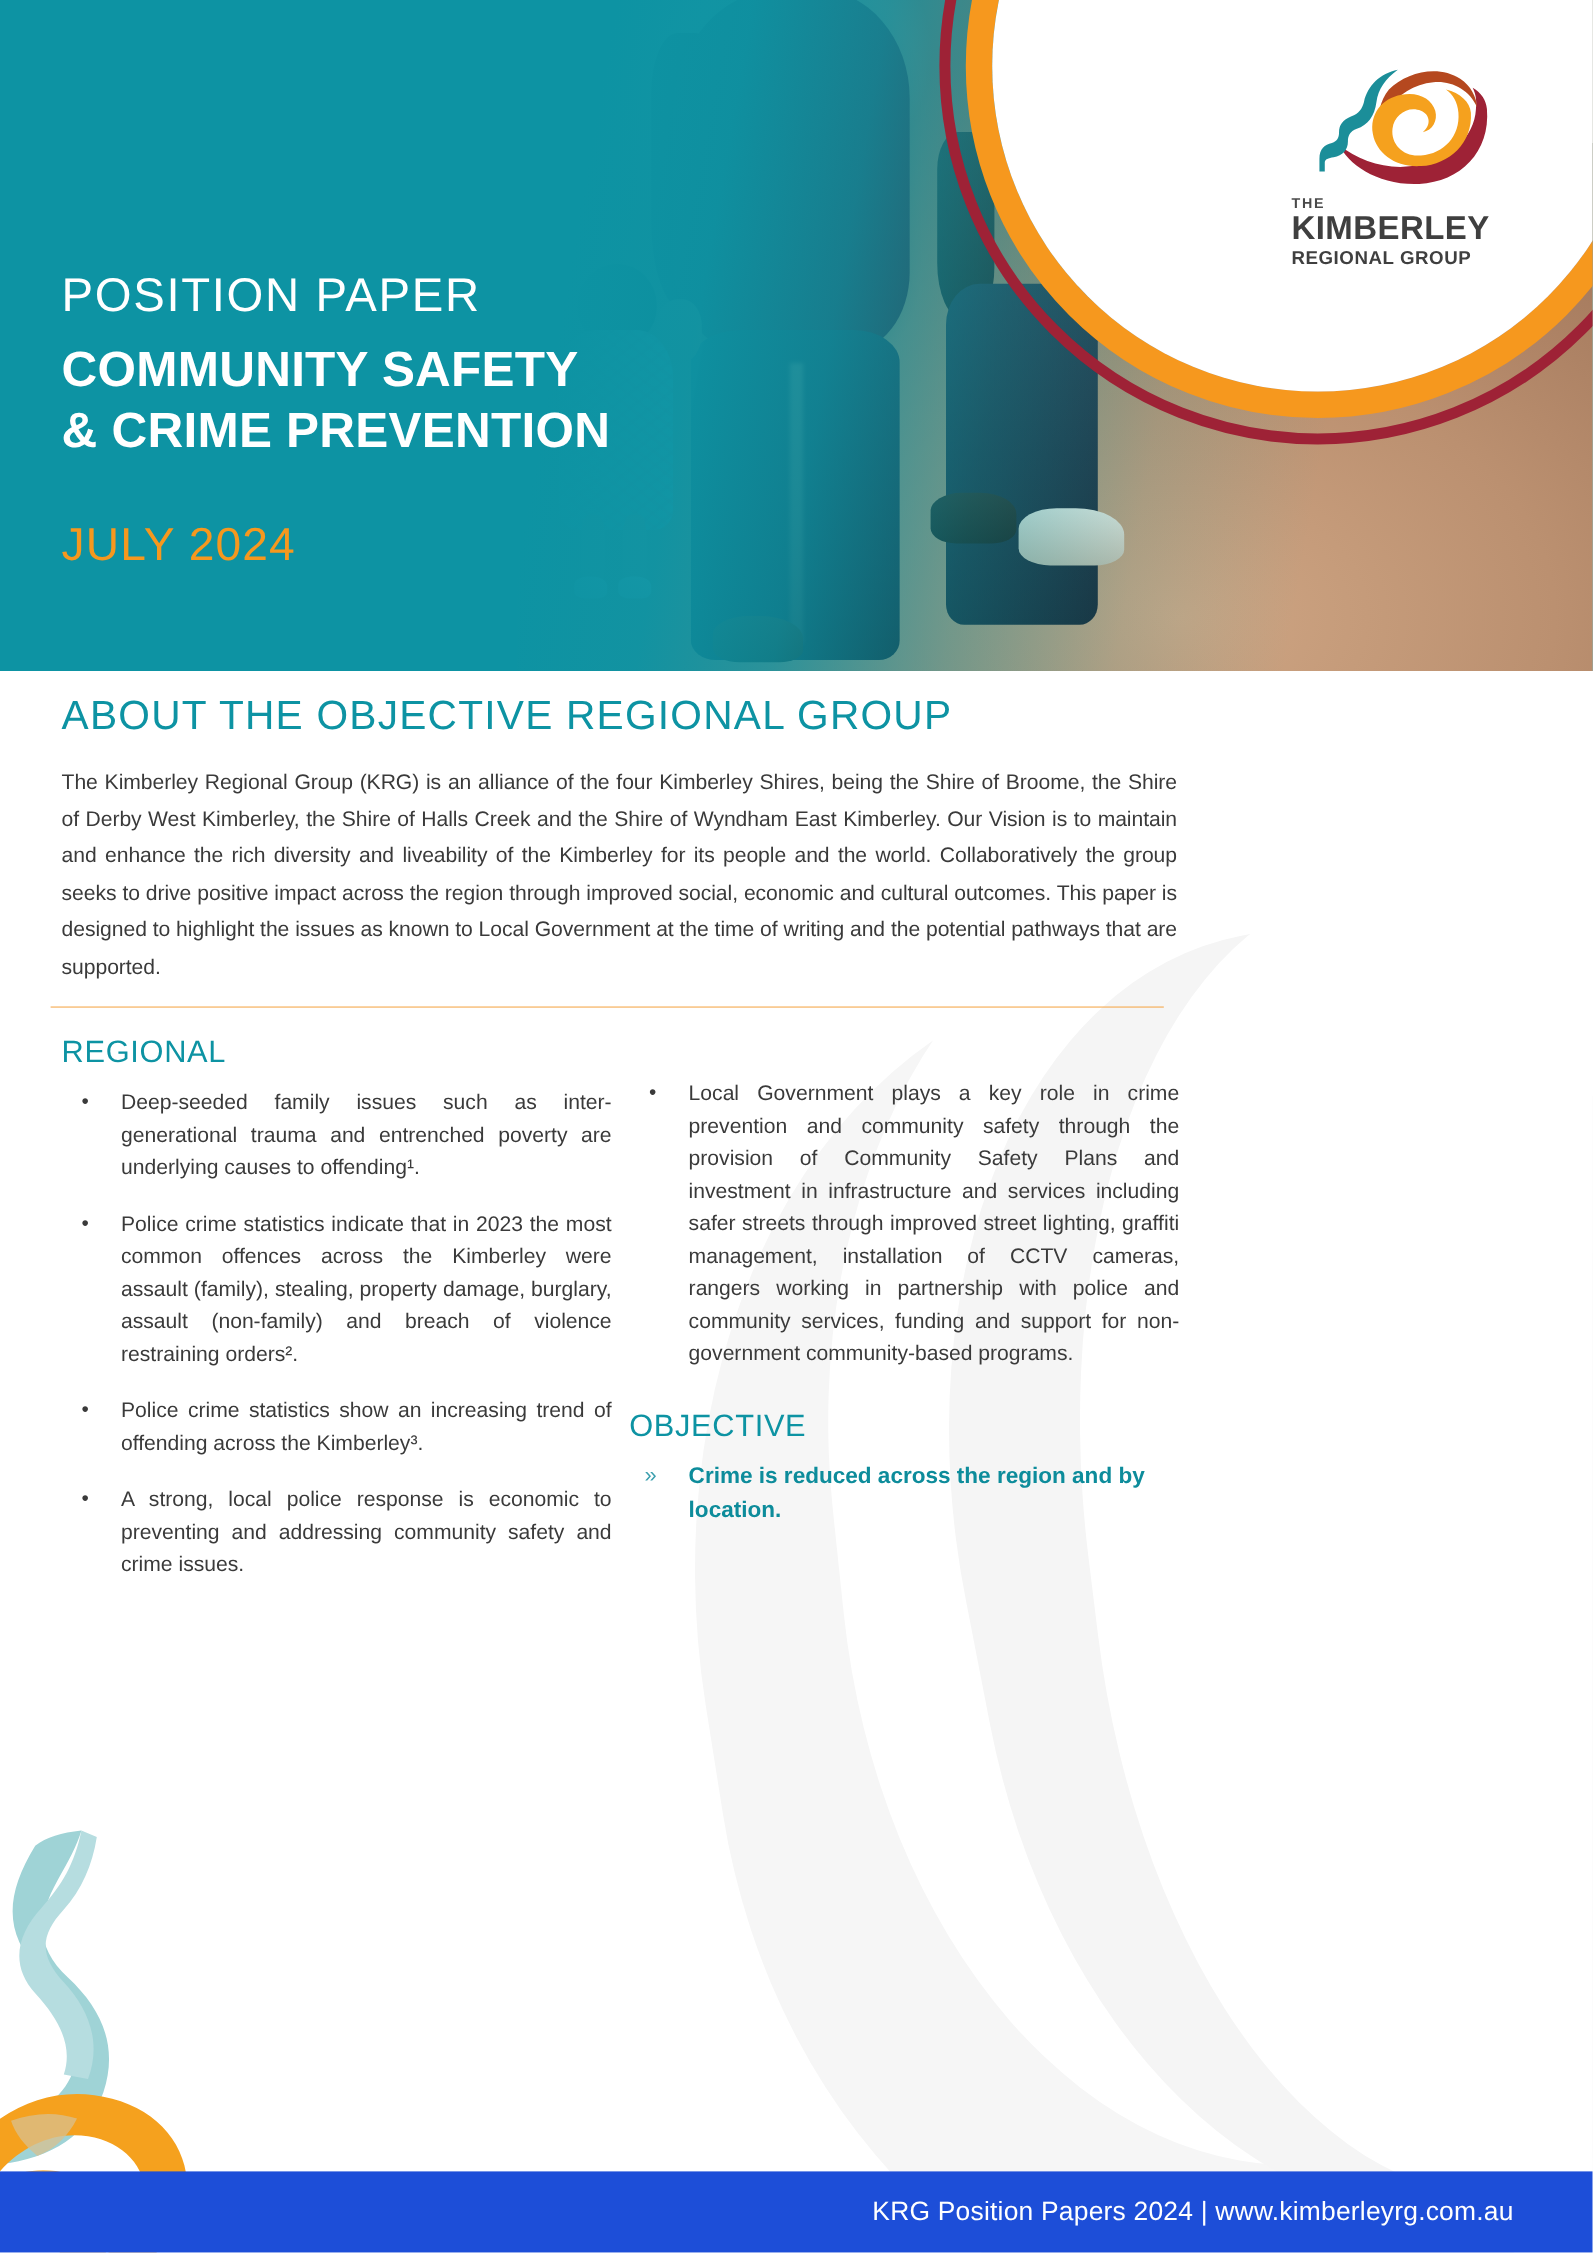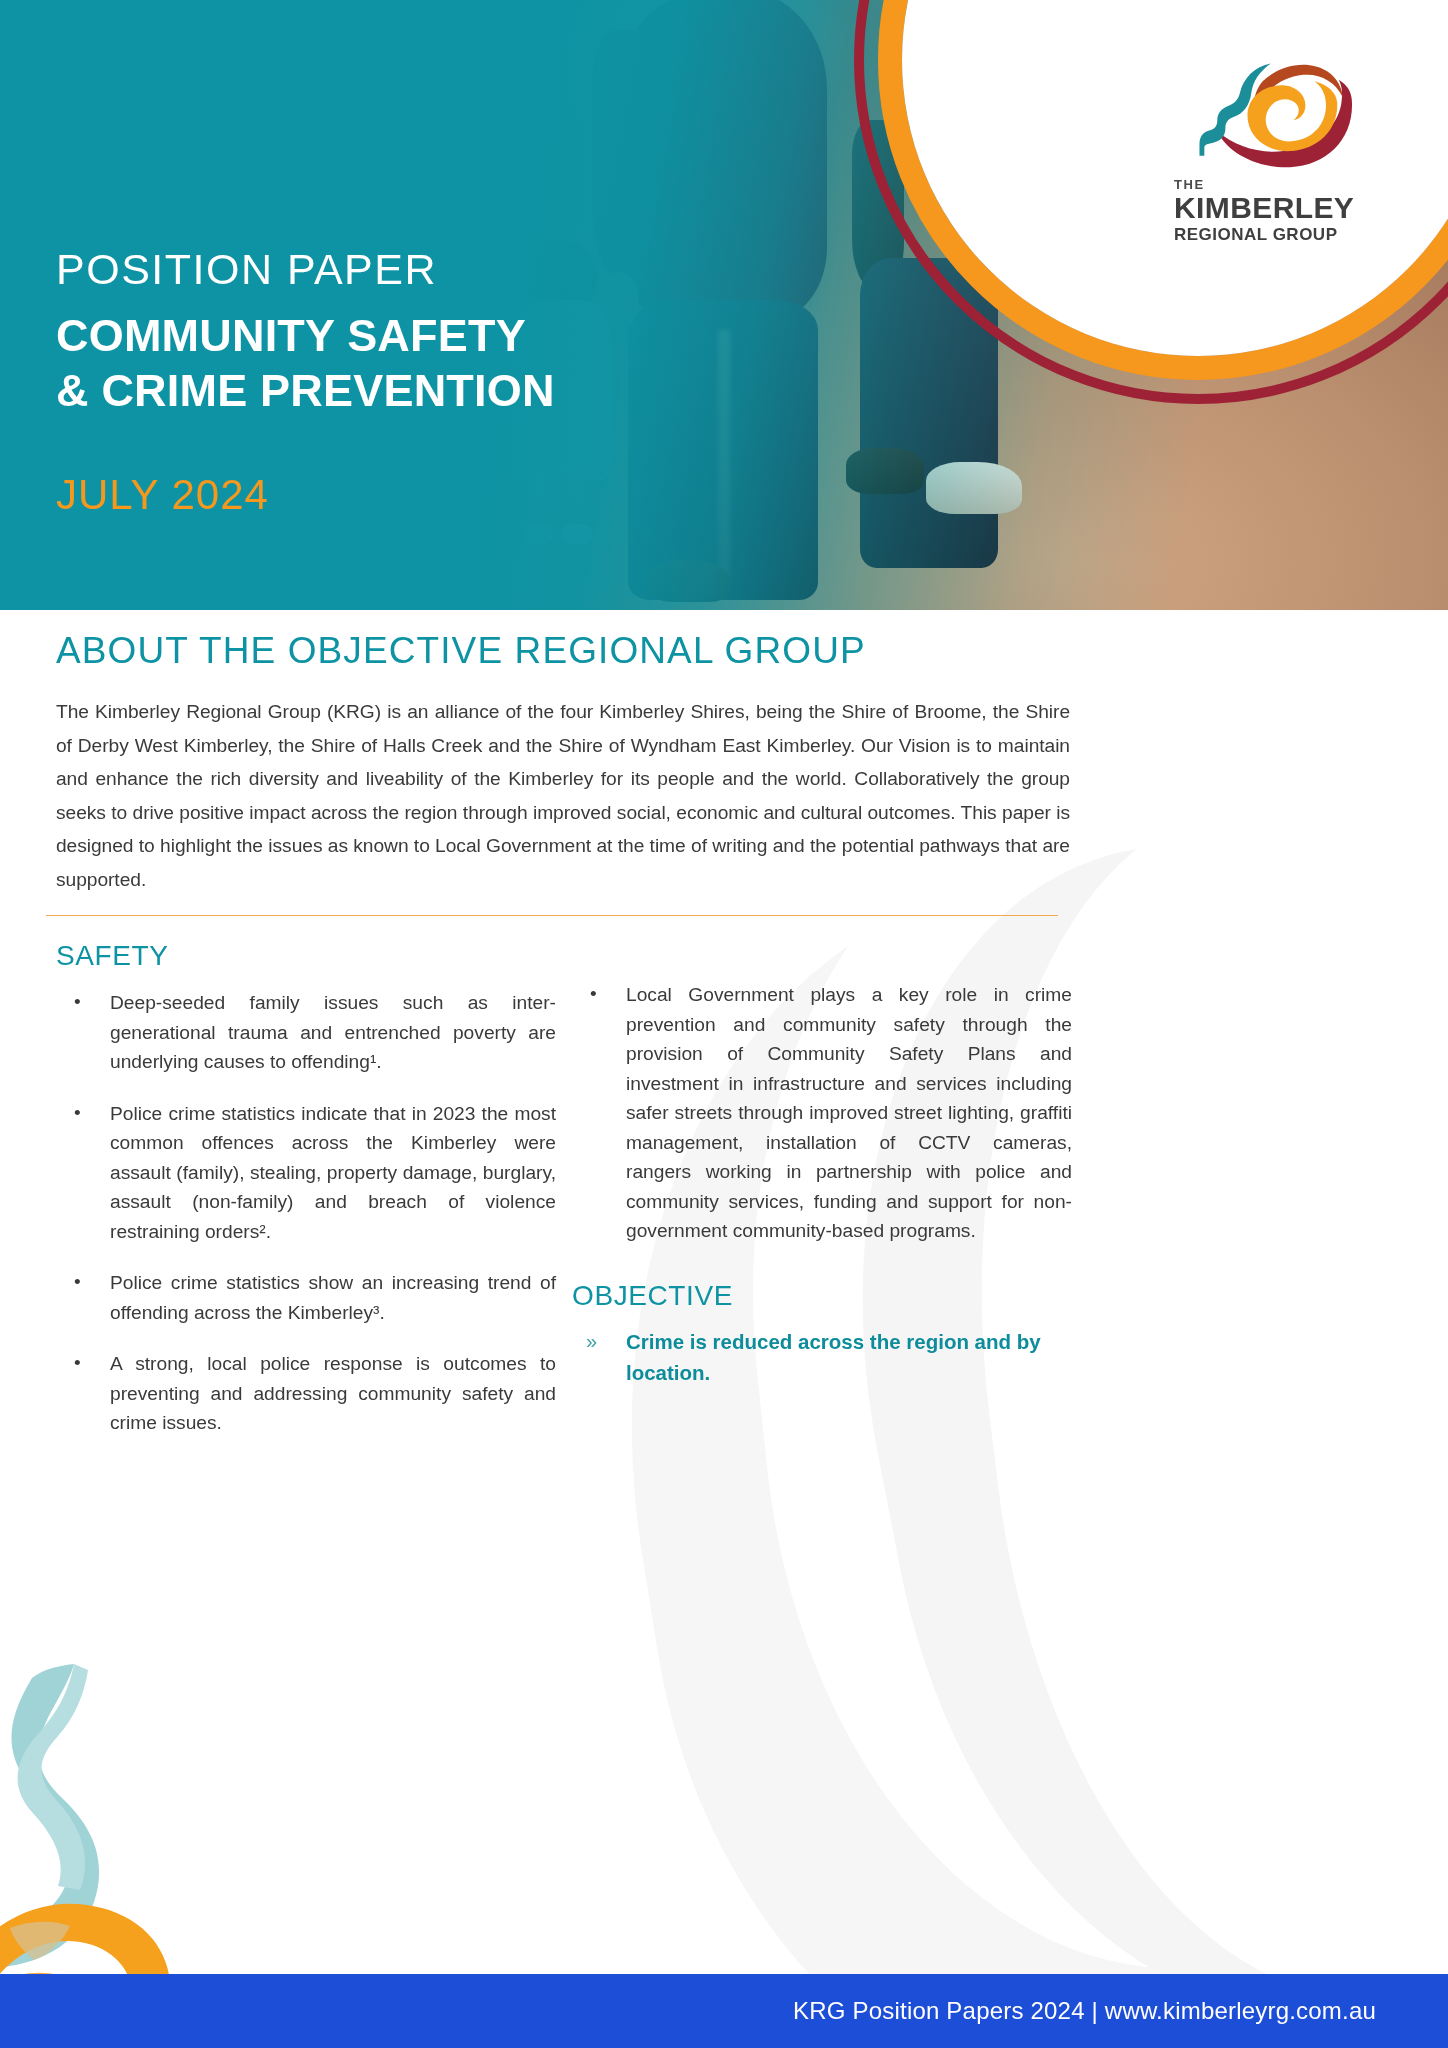--- a/index.html
+++ b/index.html
@@ -490,26 +490,26 @@
 
     <div id="content">
 
       <h2 class="sec-title">ABOUT THE OBJECTIVE REGIONAL GROUP</h2>
 
       <p class="about-text">The Kimberley Regional Group (KRG) is an alliance of the four Kimberley Shires, being the Shire of Broome, the Shire of Derby West Kimberley, the Shire of Halls Creek and the Shire of Wyndham East Kimberley.  Our Vision is to maintain and enhance the rich diversity and liveability of the Kimberley for its people and the world. Collaboratively the group seeks to drive positive impact across the region through improved social, economic and cultural outcomes. This paper is designed to highlight the issues as known to Local Government at the time of writing and the potential pathways that are supported.</p>
 
       <hr class="divider">
 
       <div id="col-left">
-        <h3 class="col-head">SAFETY</h3>
+        <h3 class="col-head">REGIONAL</h3>
         <ul class="bullets">
           <li>Deep-seeded family issues such as inter-generational trauma and entrenched poverty are underlying causes to offending¹.</li>
           <li>Police crime statistics indicate that in 2023 the most common offences across the Kimberley were assault (family), stealing, property damage, burglary, assault (non-family) and breach of violence restraining orders².</li>
           <li>Police crime statistics show an increasing trend of offending across the Kimberley³.</li>
-          <li>A strong, local police response is outcomes to preventing and addressing community safety and crime issues.</li>
+          <li>A strong, local police response is economic to preventing and addressing community safety and crime issues.</li>
         </ul>
       </div>
 
       <div id="col-right">
         <ul class="bullets">
           <li>Local Government plays a key role in crime prevention and community safety through the provision of Community Safety Plans and investment in infrastructure and services including safer streets through improved street lighting, graffiti management, installation of CCTV cameras, rangers working in partnership with police and community services, funding and support for non-government community-based programs.</li>
         </ul>
         <h3 class="obj-head">OBJECTIVE</h3>
         <ul class="obj-list">
           <li>Crime is reduced across the region and by location.</li>

